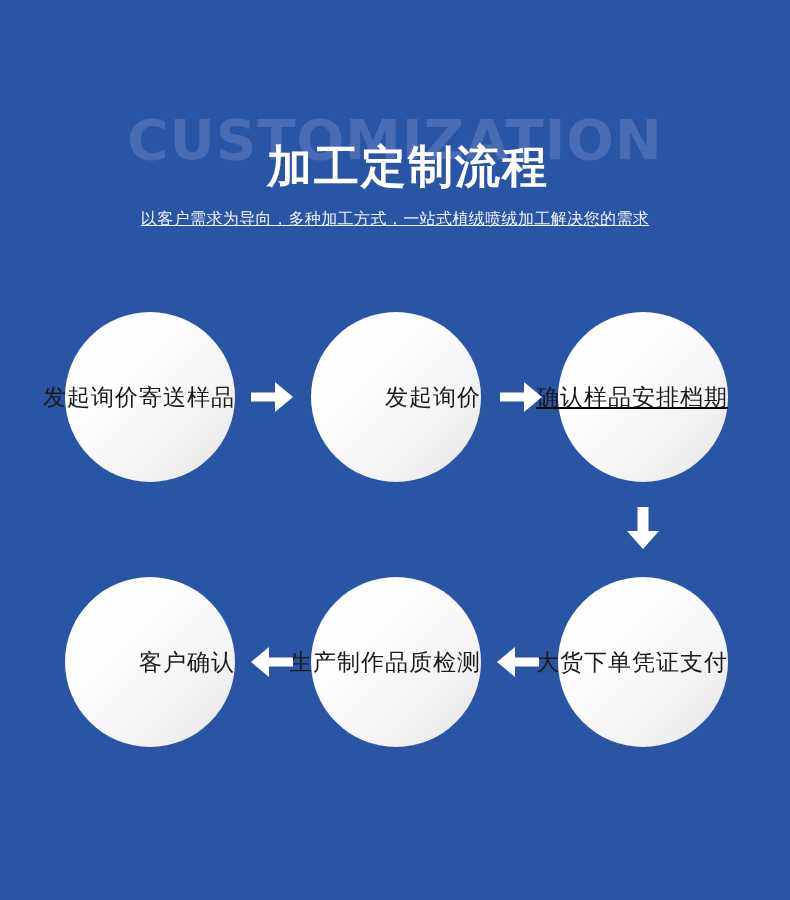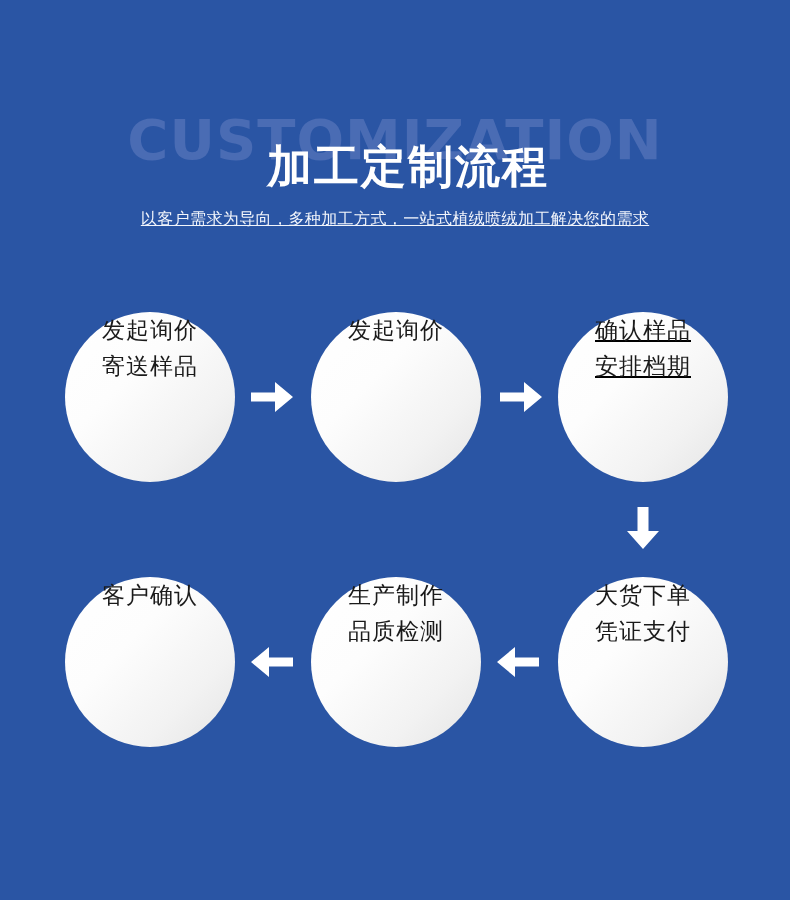--- a/index.html
+++ b/index.html
@@ -82,23 +82,22 @@
   
   .flow { position:absolute; left:0; top:0; width:790px; height:900px; }
 
   .node {
     position: absolute;
     width: 170px;
     height: 170px;
     border-radius: 50%;
     background: linear-gradient(135deg, #ffffff 0%, #fdfdfd 38%, #f2f2f2 72%, #e4e4e4 100%);
     display: flex;
-    flex-direction: column;
     align-items: center;
-    justify-content: flex-start;
+    justify-content: flex-end;
     text-align: center;
   }
 
   .node .line {
     font-size: 23px;
     line-height: 36px;
     color: #1a1a1a;
     letter-spacing: 1px;
     white-space: nowrap;
     font-family: "DejaVu Sans", "Liberation Sans", sans-serif;

